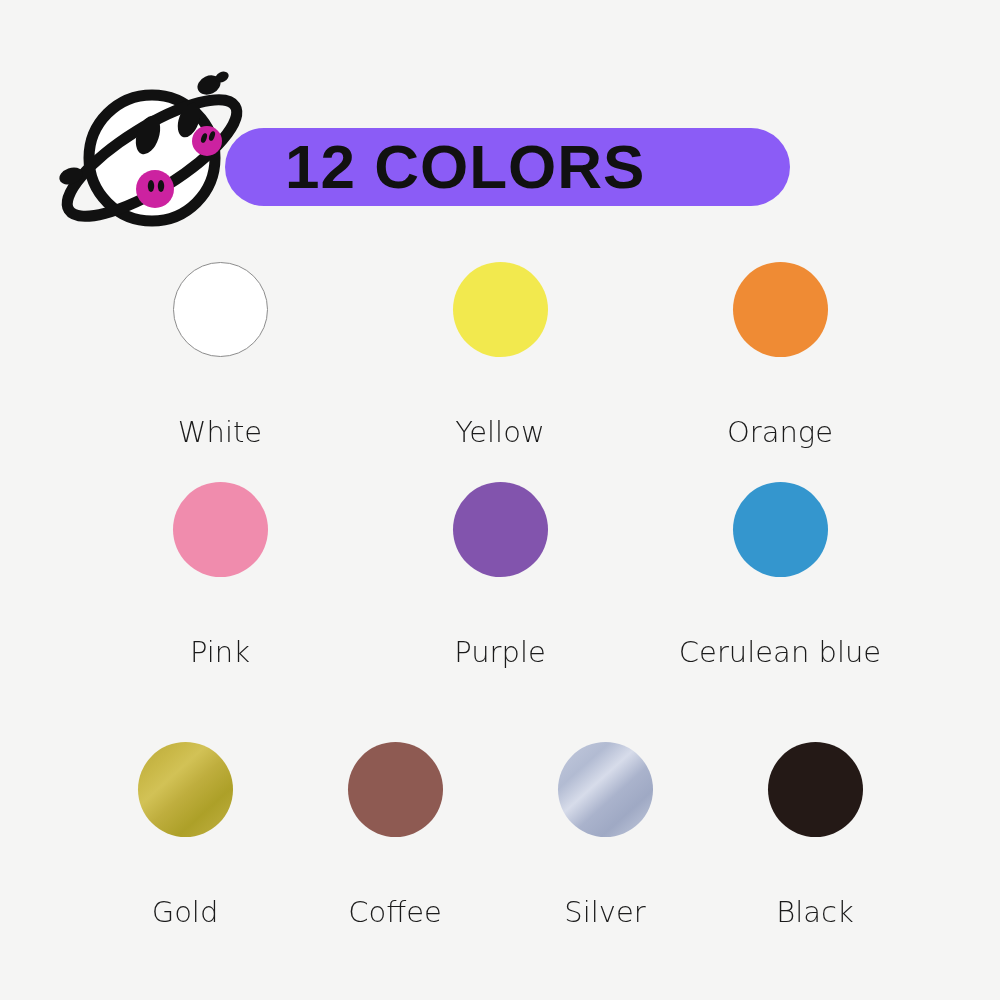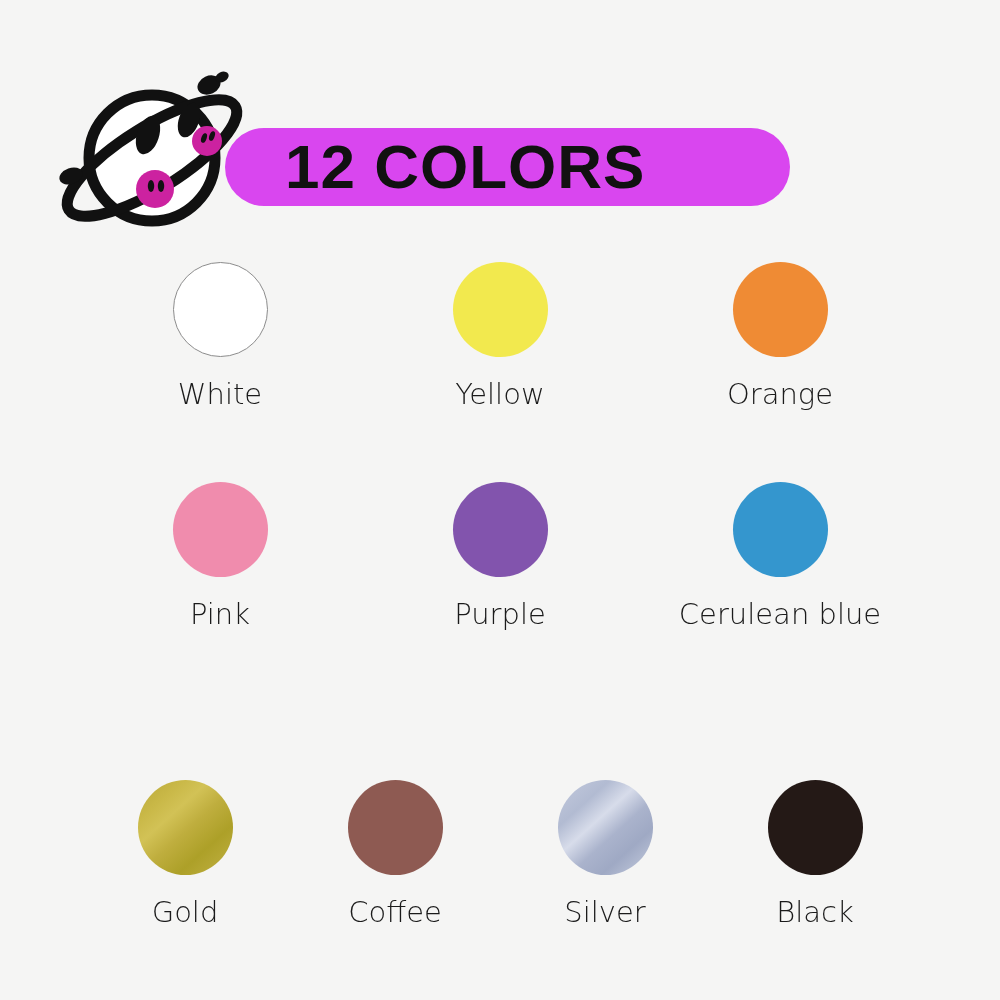--- a/index.html
+++ b/index.html
@@ -22,21 +22,21 @@
     top: 0;
     width: 1000px;
     height: 255px;
   }
   .title-banner {
     position: absolute;
     left: 225px;
     top: 128px;
     width: 565px;
     height: 78px;
-    background: #d946ef;
+    background: #8b5cf6;
     border-radius: 39px;
     display: flex;
     align-items: center;
     box-sizing: border-box;
     padding-left: 60px;
   }
   .title-text {
     font-family: "Liberation Sans", sans-serif;
     font-weight: bold;
     font-size: 62px;
@@ -66,20 +66,21 @@
     width: 100%;
   }
   .row-1, .row-2 { height: 220px; }
   .row-3 { height: 225px; align-items: flex-end; }
 
   .cell {
     flex: 1 1 0;
     display: flex;
     flex-direction: column;
     align-items: center;
+    gap: 38px;
   }
   .swatch {
     width: 95px;
     height: 95px;
     border-radius: 50%;
     flex: none;
   }
   .swatch.bordered {
     border: 1px solid #8c8c8c;
     width: 93px;

